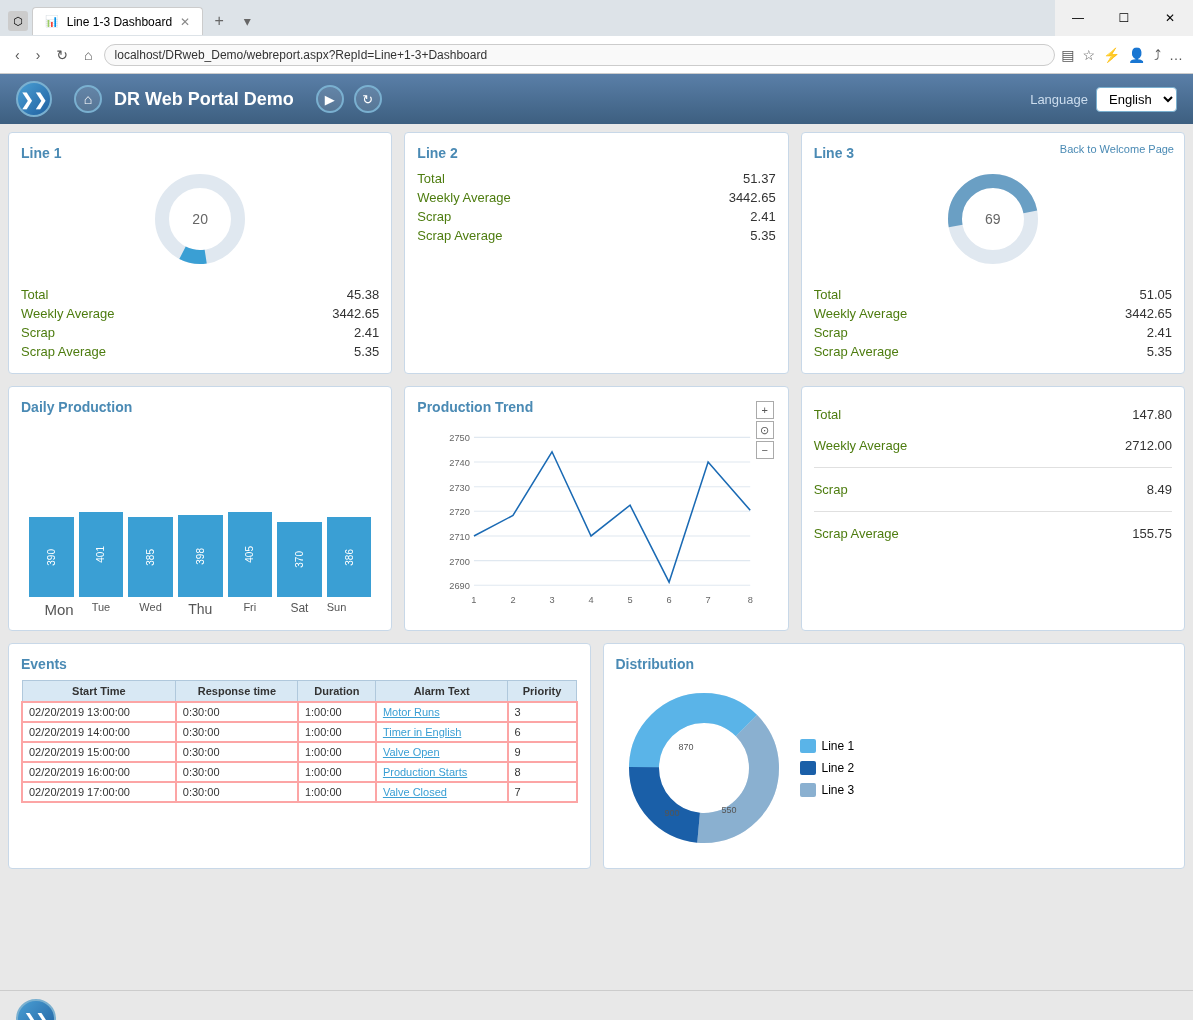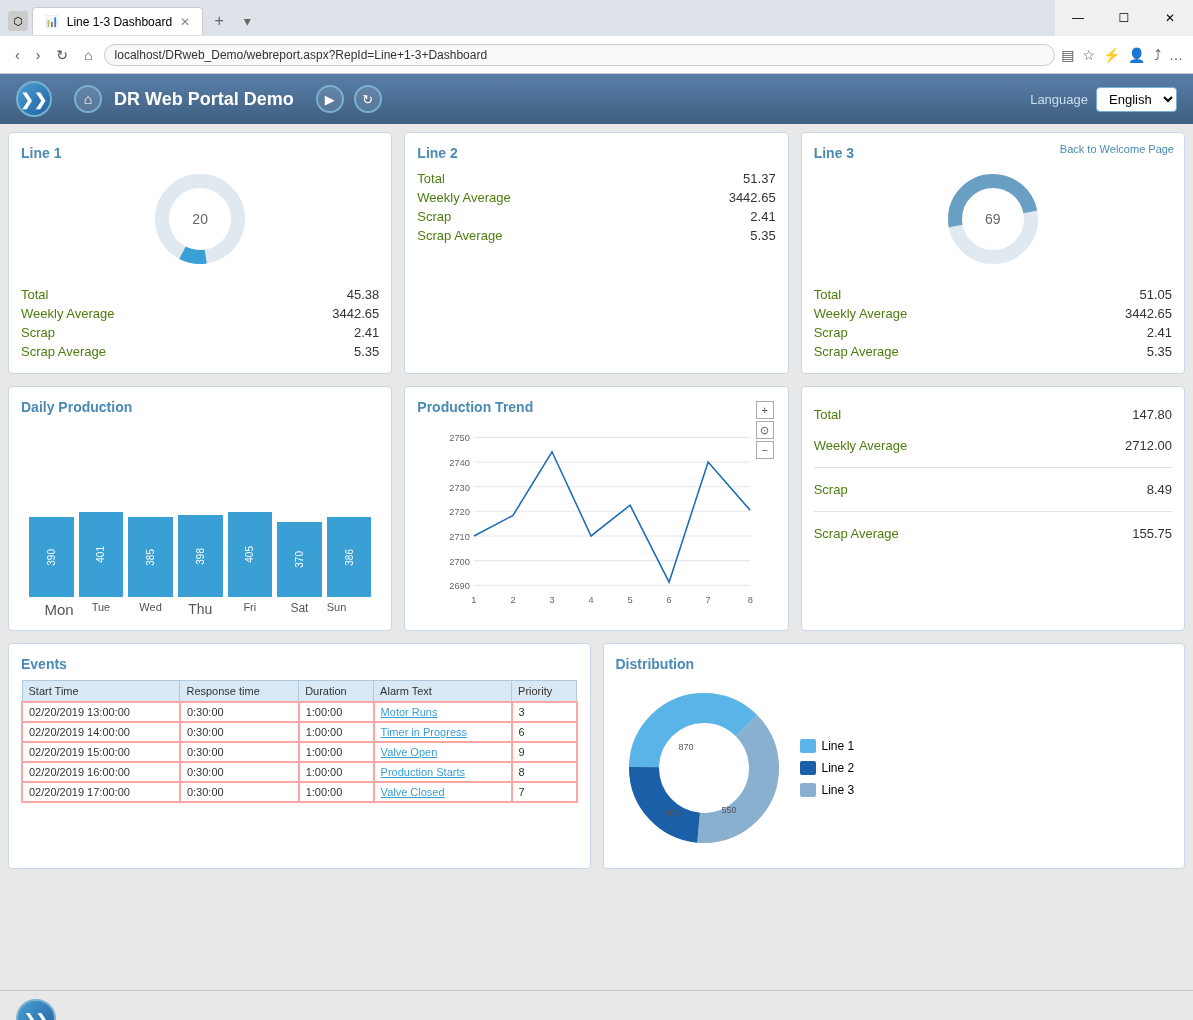--- a/index.html
+++ b/index.html
@@ -60,21 +60,21 @@
     .trend-chart { width: 100%; height: 190px; }
     .zoom-controls { position: absolute; top: 14px; right: 14px; display: flex; flex-direction: column; gap: 2px; }
     .zoom-btn { background: none; border: 1px solid #aaa; width: 18px; height: 18px; font-size: 11px; cursor: pointer; display: flex; align-items: center; justify-content: center; color: #555; }
 
     
     .summary-card .stats-row { padding: 4px 0; }
     .summary-divider { border: none; border-top: 1px solid #e0e0e0; margin: 6px 0; }
 
     
     .events-table { width: 100%; border-collapse: collapse; font-size: 11px; }
-    .events-table th { background: #d8e8f4; border: 1px solid #b0c8dc; padding: 4px 6px; text-align: left; font-weight: normal; color: #333; }
+    .events-table th { background: #d8e8f4; border: 1px solid #b0c8dc; padding: 4px 6px; text-align: center; font-weight: bold; color: #333; }
     .events-table td { border: 2px solid #fca5a5; padding: 3px 6px; color: #333; }
     .events-table td.alarm-link { color: #3a9fd4; text-decoration: underline; cursor: pointer; }
 
     
     .distribution-wrap { display: flex; align-items: center; gap: 16px; padding: 8px; }
     .dist-legend { display: flex; flex-direction: column; gap: 8px; }
     .legend-item { display: flex; align-items: center; gap: 6px; font-size: 12px; }
     .legend-color { width: 16px; height: 14px; border-radius: 2px; }
     .footer-logo-circle { width: 40px; height: 40px; border-radius: 50%; background: linear-gradient(135deg, #4a9fd4, #2060a0); display: flex; align-items: center; justify-content: center; border: 2px solid #7ab0d0; cursor: pointer; }
   </style>
@@ -364,21 +364,21 @@
               <td>02/20/2019 13:00:00</td>
               <td>0:30:00</td>
               <td>1:00:00</td>
               <td class="alarm-link">Motor Runs</td>
               <td>3</td>
             </tr>
             <tr>
               <td>02/20/2019 14:00:00</td>
               <td>0:30:00</td>
               <td>1:00:00</td>
-              <td class="alarm-link">Timer in Progress</td>
+              <td class="alarm-link">Timer in English</td>
               <td>6</td>
             </tr>
             <tr>
               <td>02/20/2019 15:00:00</td>
               <td>0:30:00</td>
               <td>1:00:00</td>
               <td class="alarm-link">Valve Open</td>
               <td>9</td>
             </tr>
             <tr>

